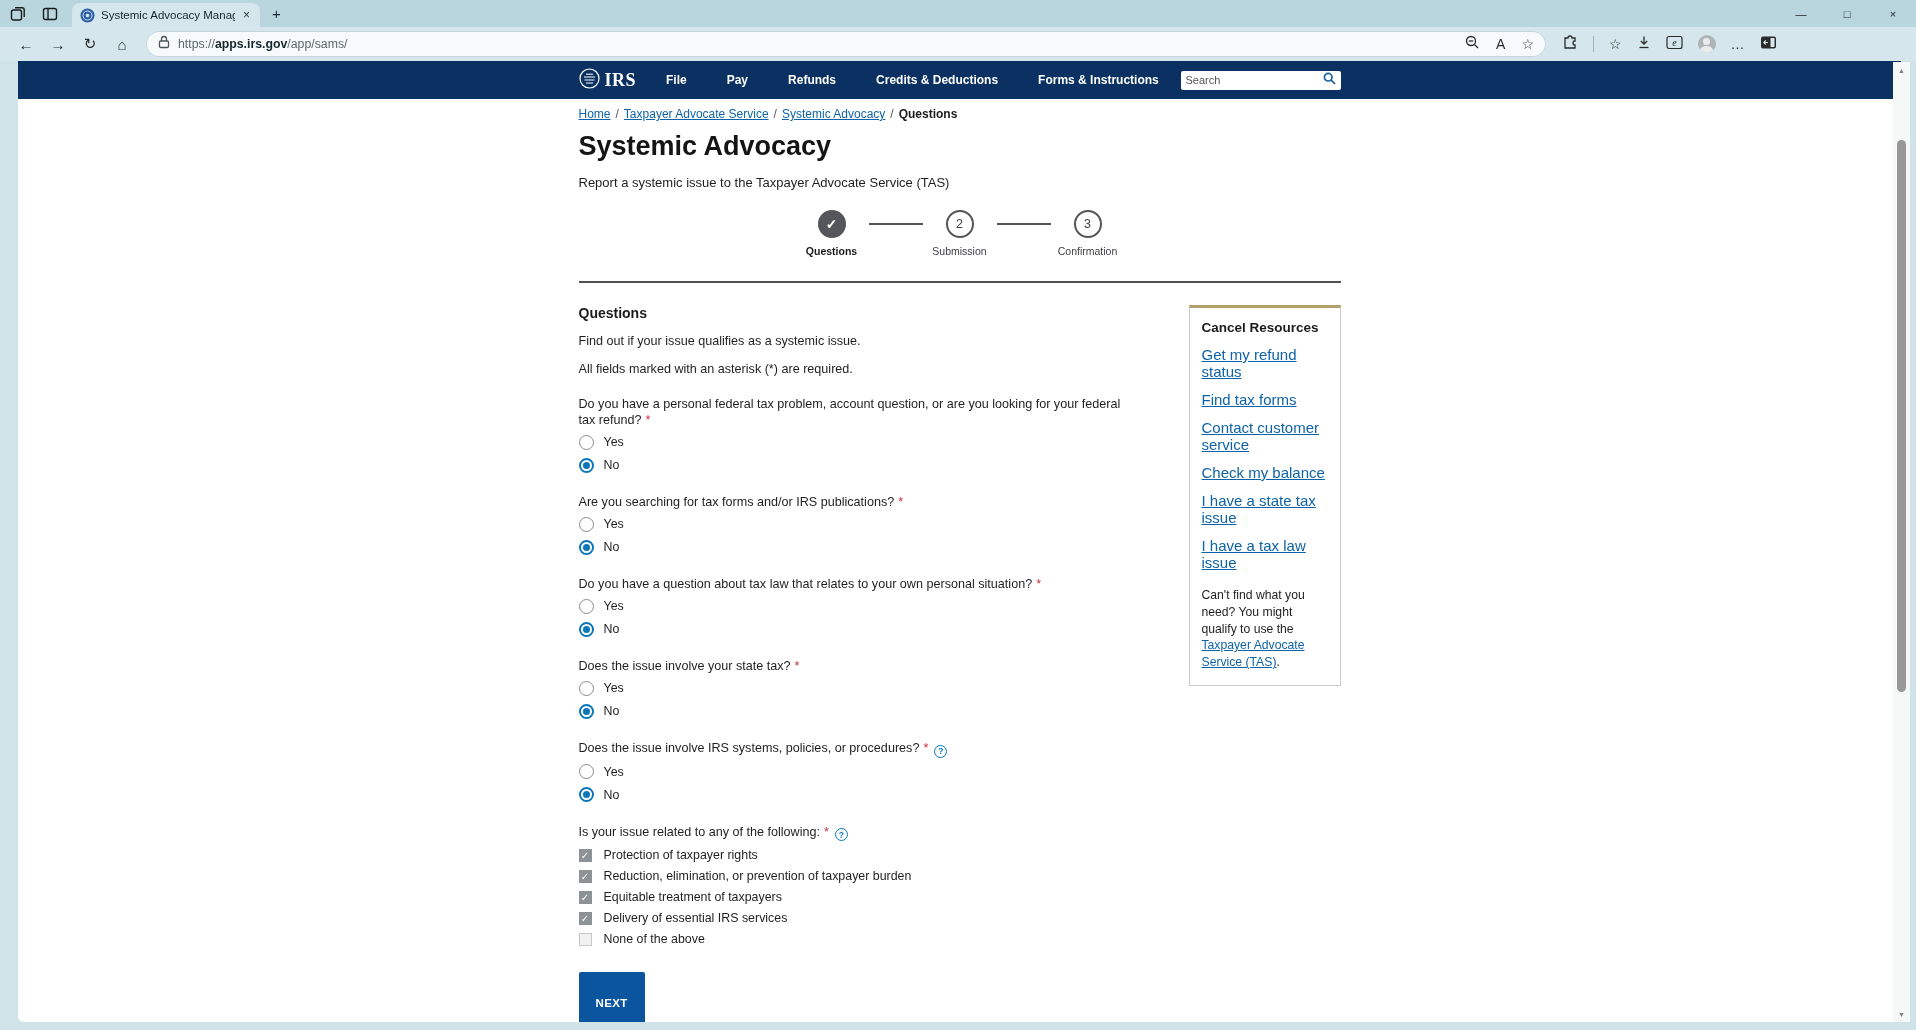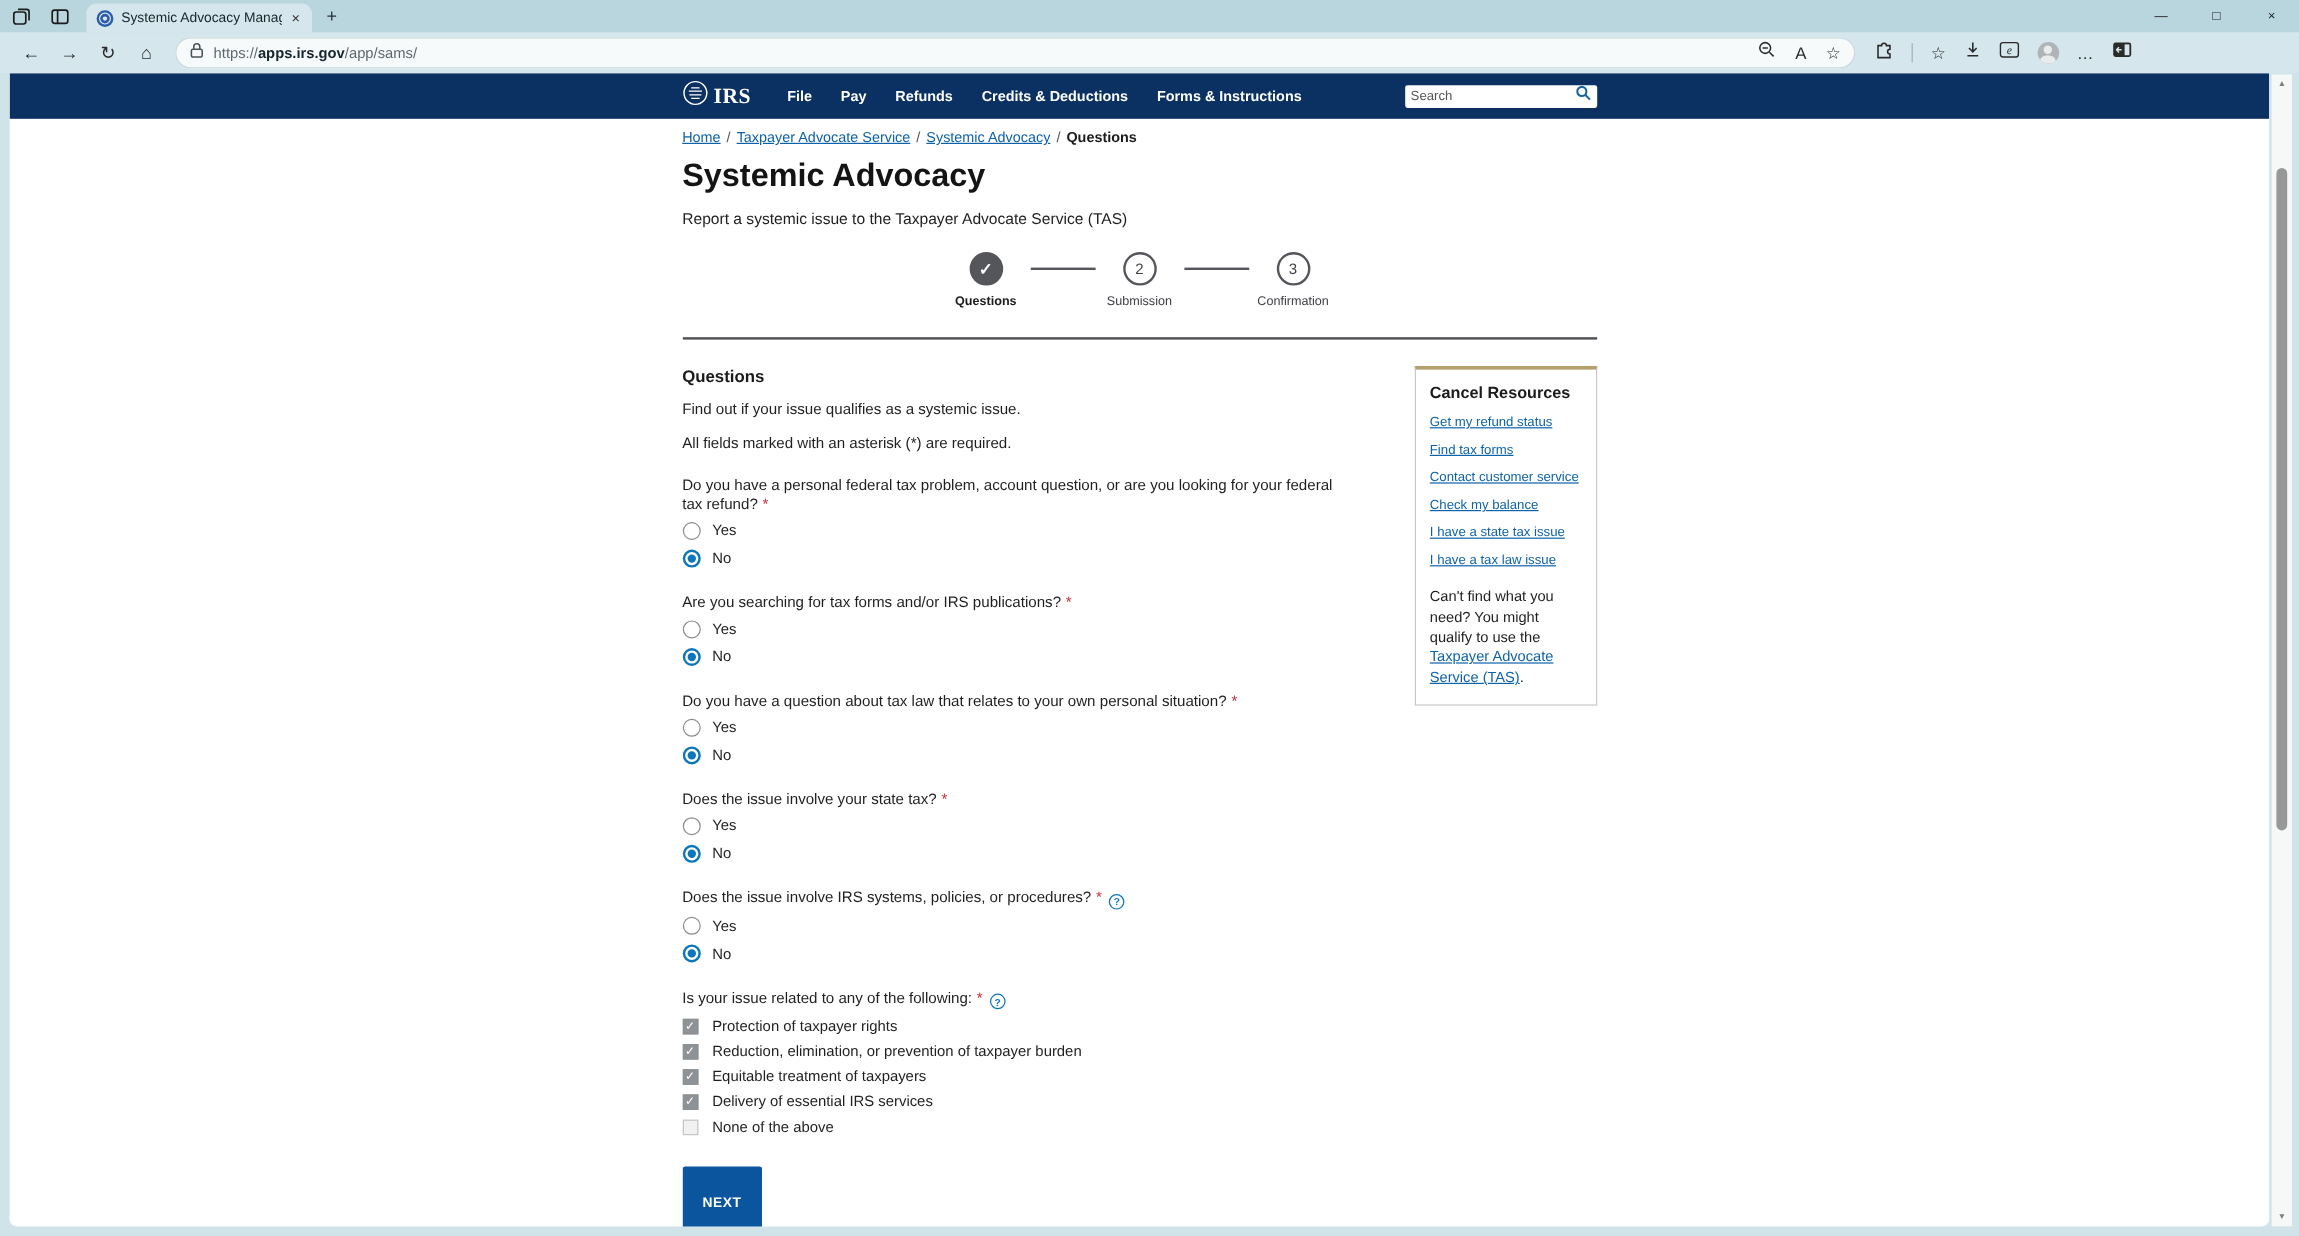--- a/index.html
+++ b/index.html
@@ -26,32 +26,32 @@
   .pill-right { margin-left:auto; display:flex; align-items:center; gap:16px; }
   .pill-right .glyph, .chrome-right .glyph { font-size:14px; color:#2a2a2a; }
   .chrome-right { display:flex; align-items:center; gap:15px; margin-left:12px; }
   .v-div { width:1px; height:16px; background:#9fb3ba; }
   .avatar { width:18px; height:18px; border-radius:50%; background:#aeb4b7; position:relative; overflow:hidden; }
   .avatar::before { content:""; position:absolute; left:5.5px; top:3px; width:7px; height:7px; border-radius:50%; background:#e9eced; }
   .avatar::after { content:""; position:absolute; left:2.5px; top:11px; width:13px; height:9px; border-radius:50%; background:#e9eced; }
 
   
   .viewport { position:relative; height:969px; }
-  .page { position:absolute; left:8px; top:0; width:1883px; height:961px; background:#ffffff; border-radius:0 0 6px 6px; overflow:hidden; }
+  .page { position:absolute; left:18px; top:0; width:1883px; height:961px; background:#ffffff; border-radius:0 0 6px 6px; overflow:hidden; }
   .vscroll { position:absolute; left:1893px; top:1px; width:17px; height:960px; background:#f6f7f7; }
   .scroll-arrow { position:absolute; left:0; width:17px; height:16px; display:flex; align-items:center; justify-content:center; font-size:7px; color:#7d7d7d; }
   .scroll-thumb { position:absolute; left:4px; top:78px; width:9px; height:552px; background:#989898; border-radius:5px; }
 
   
   .irs-header { height:38px; background:#0a3161; display:flex; align-items:stretch; }
   .container { width:762px; margin:0 auto; }
   .header-inner { width:762px; margin:0 auto; display:flex; align-items:center; }
   .brand { display:flex; align-items:center; gap:5px; }
   .brand-text { font-family:"Liberation Serif", serif; font-weight:bold; font-size:18px; color:#ffffff; letter-spacing:0.5px; }
-  .main-nav { display:flex; gap:24px; margin-left:30px; }
+  .main-nav { display:flex; gap:40px; margin-left:30px; }
   .main-nav a { color:#ffffff; font-size:12px; font-weight:bold; text-decoration:none; }
   .search-box { margin-left:auto; width:160px; height:19px; background:#ffffff; border-radius:2px; display:flex; align-items:center; padding:0 5px; }
   .search-box input { border:none; outline:none; flex:1; font-size:11px; color:#333; font-family:"Liberation Sans", sans-serif; background:transparent; width:100px; }
   .search-box input::placeholder { color:#555; }
 
   
   .breadcrumb { margin-top:8px; font-size:12px; color:#444; }
   .breadcrumb a { color:#0e63a8; text-decoration:underline; }
   .bc-sep { margin:0 5px; color:#555; }
   .bc-current { color:#1b1b1b; font-weight:bold; }
@@ -89,21 +89,21 @@
   .checkbox.checked { background:#8d9297; border-color:#8d9297; }
   .checkbox.checked .check-glyph { display:block; color:#fff; font-size:10px; line-height:12px; }
   .checkbox-label { margin-left:12px; font-size:12.4px; }
   .first-cb { margin-top:6px; }
   .next-btn { margin-top:25px; display:inline-block; background:#0a559d; color:#fff; border:none; font-family:"Liberation Sans", sans-serif; font-size:11.5px; font-weight:bold; letter-spacing:0.4px; padding:25px 17px; border-radius:2px; cursor:pointer; }
   .cancel-link { display:inline-block; margin-top:13px; font-size:12.4px; color:#0e63a8; text-decoration:underline; }
 
   
   .sidebar { margin-left:auto; width:152px; border:1px solid #c9c9c9; border-top:3px solid #b3a06b; padding:12px 12px 14px; }
   .sidebar h3 { font-size:13.5px; font-weight:bold; color:#1b1b1b; }
-  .res-link { display:block; margin-top:11px; font-size:11px; color:#0e63a8; text-decoration:underline; }
+  .res-link { display:block; margin-top:11px; font-size:15px; color:#0e63a8; text-decoration:underline; }
   .res-footer { margin-top:16px; font-size:12.2px; line-height:1.38; }
   .res-footer a { color:#0e63a8; text-decoration:underline; }
 </style>
 </head>
 <body>
 
 <div class="titlebar">
   <div class="tb-icons">
     <span>
         <svg width="16" height="16" viewBox="0 0 16 16">

